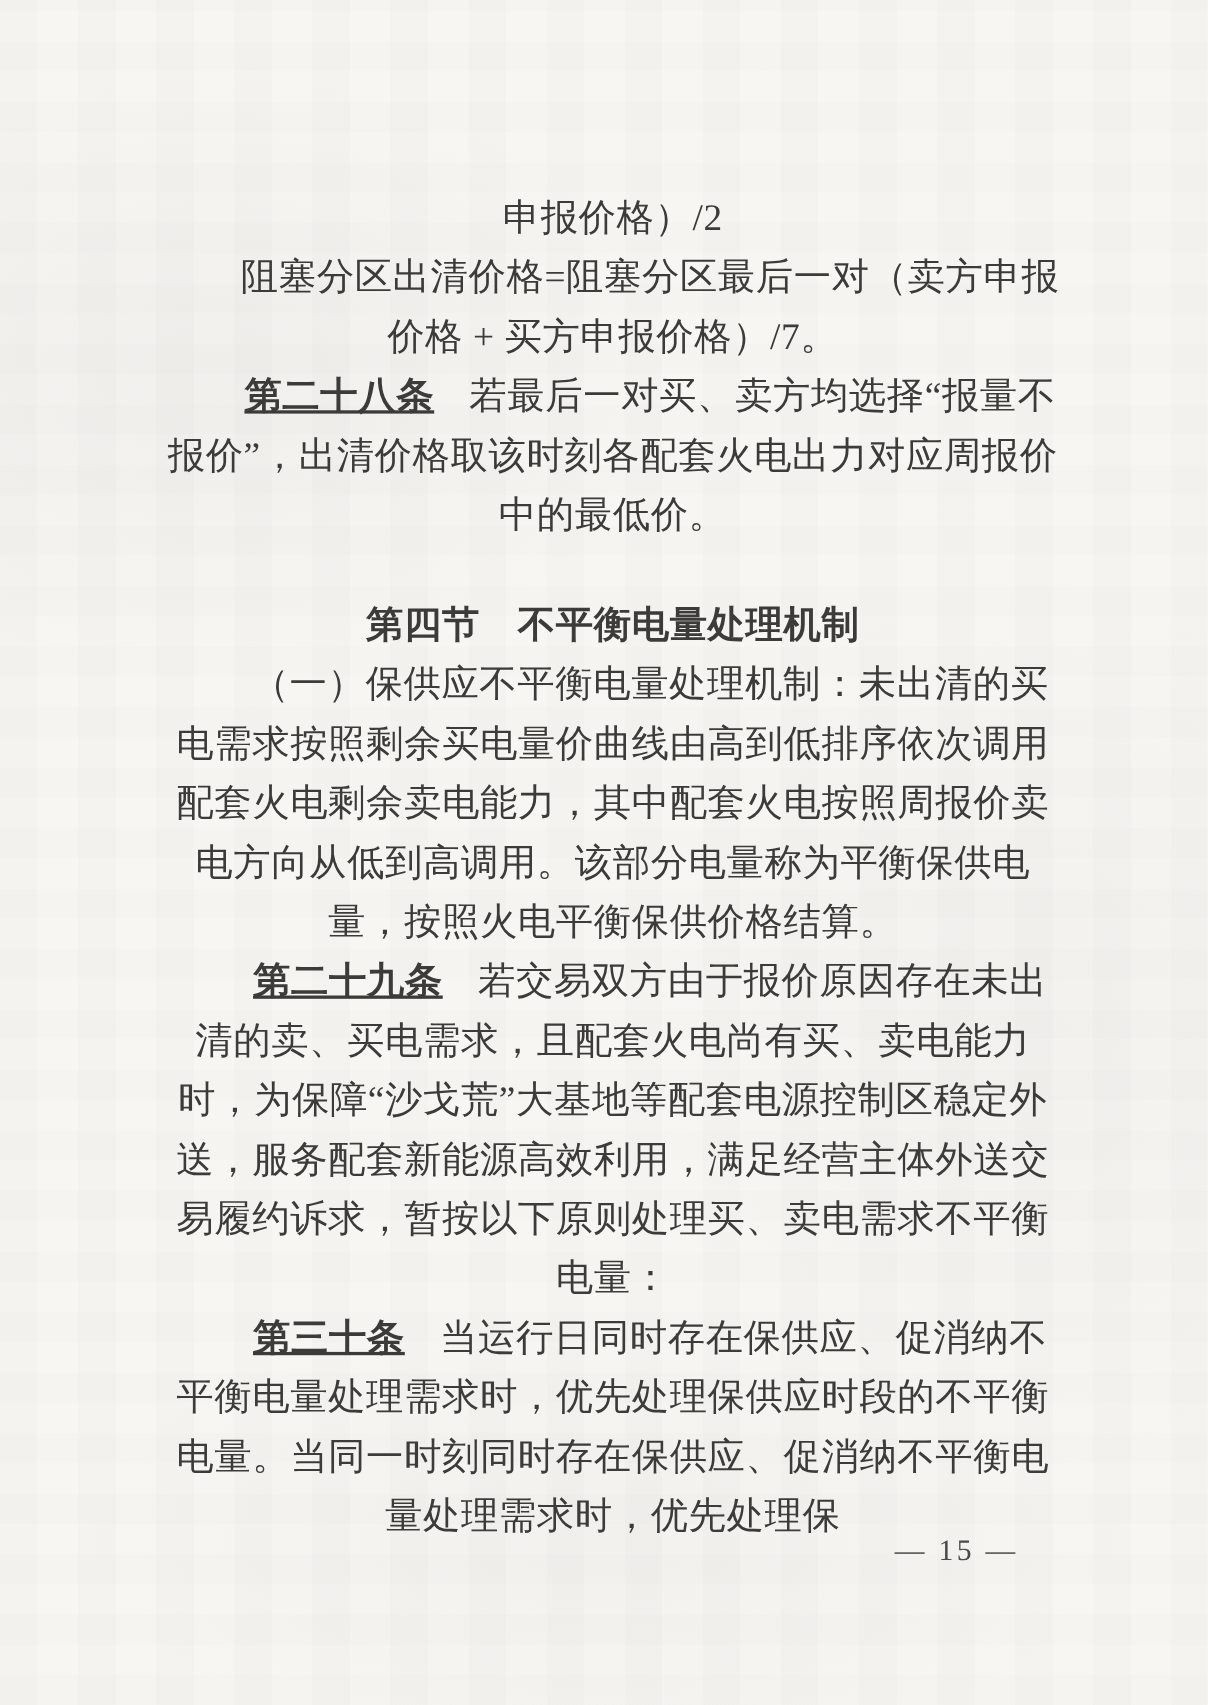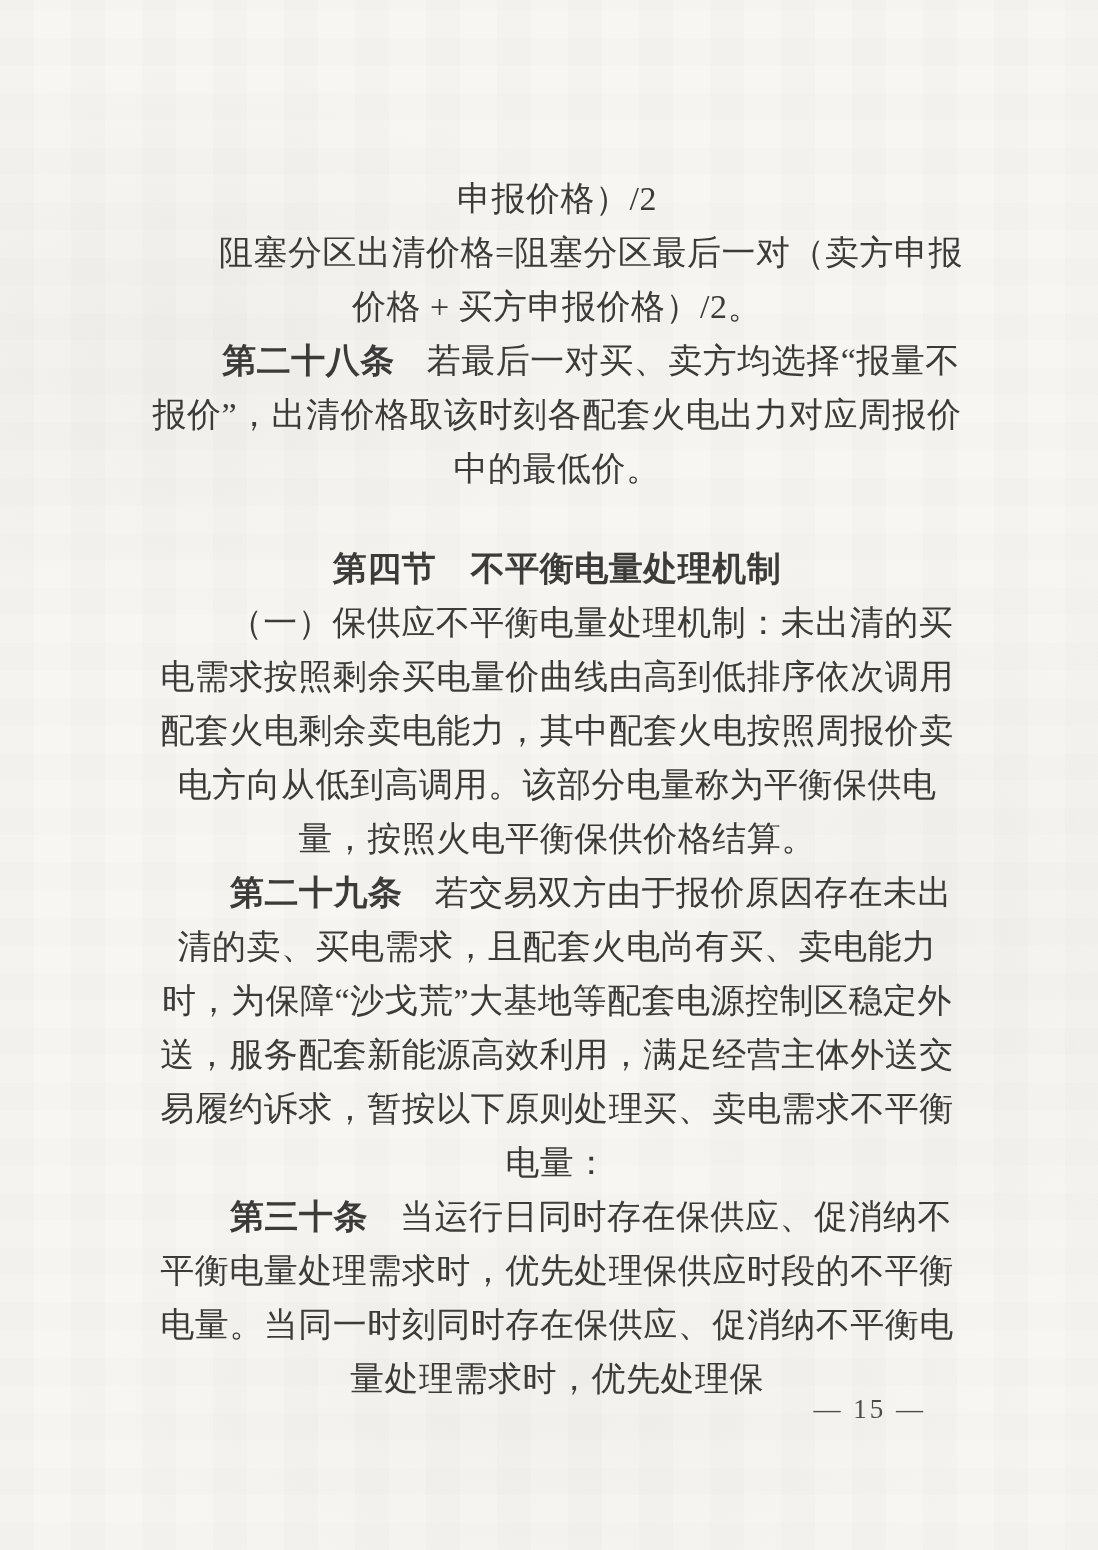--- a/index.html
+++ b/index.html
@@ -39,20 +39,21 @@
     margin: 0;
     text-indent: 2em;
     text-align: center;
   }
   .content p.cont {
     text-indent: 0;
   }
   .lead {
     font-weight: bold;
     margin-right: 32px;
+    text-decoration: underline;
   }
   .heading {
     font-weight: bold;
     text-align: center;
     text-indent: 0 !important;
     margin: 46px 0 0 0 !important;
     font-size: 34px;
   }
   .footer {
     position: absolute;
@@ -66,21 +67,21 @@
   }
 </style>
 </head>
 <body>
 
 <div class="page">
   <div class="content">
 
     <p class="cont">申报价格）/2</p>
 
-    <p>阻塞分区出清价格=阻塞分区最后一对（卖方申报价格 + 买方申报价格）/2。</p>
+    <p>阻塞分区出清价格=阻塞分区最后一对（卖方申报价格 + 买方申报价格）/7。</p>
 
     <p><span class="lead">第二十八条</span><span>若最后一对买、卖方均选择“报量不报价”，出清价格取该时刻各配套火电出力对应周报价中的最低价。</span></p>
 
     <p class="heading">第四节　不平衡电量处理机制</p>
 
     <p>（一）保供应不平衡电量处理机制：未出清的买电需求按照剩余买电量价曲线由高到低排序依次调用配套火电剩余卖电能力，其中配套火电按照周报价卖电方向从低到高调用。该部分电量称为平衡保供电量，按照火电平衡保供价格结算。</p>
 
     <p><span class="lead">第二十九条</span><span>若交易双方由于报价原因存在未出清的卖、买电需求，且配套火电尚有买、卖电能力时，为保障“沙戈荒”大基地等配套电源控制区稳定外送，服务配套新能源高效利用，满足经营主体外送交易履约诉求，暂按以下原则处理买、卖电需求不平衡电量：</span></p>
 
 

